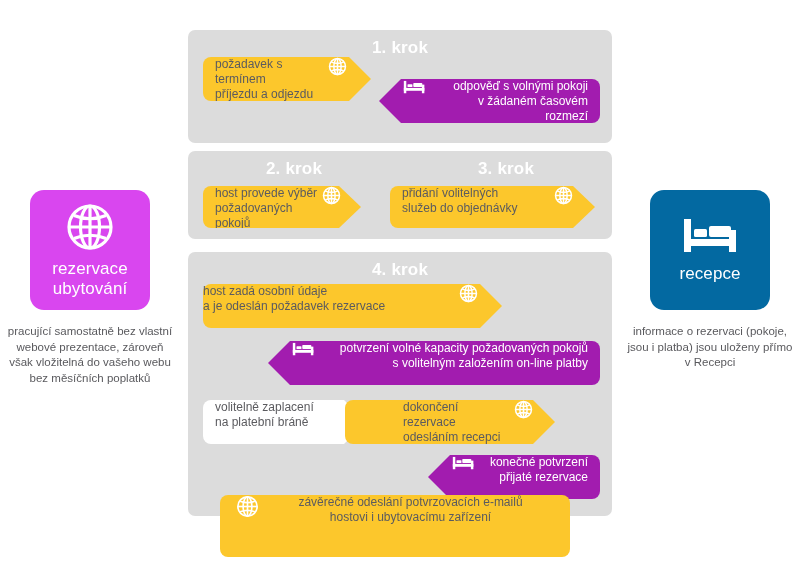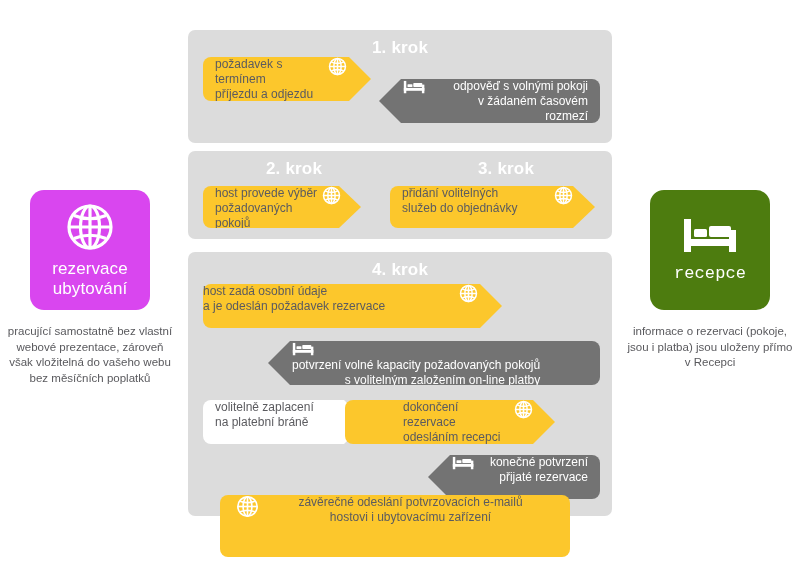--- a/index.html
+++ b/index.html
@@ -16,21 +16,21 @@
   
   .side{position:absolute;width:170px;text-align:center;}
   .side-tile{
     width:120px;height:120px;margin:0 auto;
     border-radius:14px;
     display:flex;flex-direction:column;
     align-items:center;justify-content:center;
     color:#ffffff;
   }
   .side-tile.yellow{background:#d946ef;}
-  .side-tile.brown{background:#4d7c0f;font-family:Liberation Mono, monospace;}
+  .side-tile.brown{background:#0369a1;}
   .side-title{
     font-size:17px;line-height:20px;font-weight:400;
     margin-top:7px;letter-spacing:.1px;
   }
   .side-caption{
     margin-top:14px;
     font-size:11.5px;line-height:15.5px;color:#59595d;
   }
 
   
@@ -44,21 +44,21 @@
 
   
   .chip{
     position:absolute;
     display:flex;align-items:flex-start;
     box-sizing:border-box;
     font-size:12px;line-height:15px;
   }
   .chip .txt{white-space:pre-line;}
   .chip.yellow{background:#fcc72c;color:#5b5b5f;}
-  .chip.brown{background:#737373;color:#ffffff;}
+  .chip.brown{background:#a21caf;color:#ffffff;}
   .chip.white{background:#ffffff;color:#5b5b5f;}
 
   
   .arrow-r{
     border-radius:8px;
     clip-path:polygon(0 0, calc(100% - 22px) 0, 100% 50%, calc(100% - 22px) 100%, 0 100%);
   }
   
   .arrow-l{
     border-radius:8px;
@@ -203,21 +203,21 @@
         <circle cx="25" cy="25" r="21" fill="none" stroke="#fff" stroke-width="4"></circle>
         <ellipse cx="25" cy="25" rx="9.5" ry="21" fill="none" stroke="#fff" stroke-width="4"></ellipse>
         <line x1="4" y1="25" x2="46" y2="25" stroke="#fff" stroke-width="4"></line>
         <path d="M9 13.5 Q25 20 41 13.5" fill="none" stroke="#fff" stroke-width="4"></path>
         <path d="M9 36.5 Q25 30 41 36.5" fill="none" stroke="#fff" stroke-width="4"></path>
         <line x1="25" y1="4" x2="25" y2="46" stroke="#fff" stroke-width="4"></line>
       </svg>
     </span>
   </div>
 
-  <div class="chip brown arrow-l" style="left:268px;top:341px;width:332px;height:44px;padding:0 12px 16px 24px;flex-direction:column;">
+  <div class="chip brown arrow-l" style="left:268px;top:341px;width:332px;height:44px;padding:0 12px 16px 24px;">
     <span class="icon" style="margin-right:10px;">
       <svg width="23" height="17" viewBox="0 0 56 40">
         <rect x="2" y="4" width="6" height="30" fill="#fff"></rect>
         <rect x="2" y="21" width="50" height="7" fill="#fff"></rect>
         <rect x="46" y="13" width="6" height="21" fill="#fff"></rect>
         <rect x="11" y="12" width="12" height="7" rx="1.5" fill="#fff"></rect>
         <rect x="25" y="9" width="22" height="10" rx="2" fill="#fff"></rect>
       </svg>
     </span>
     <span class="txt tr" style="flex:1;">potvrzení volné kapacity požadovaných pokojů

